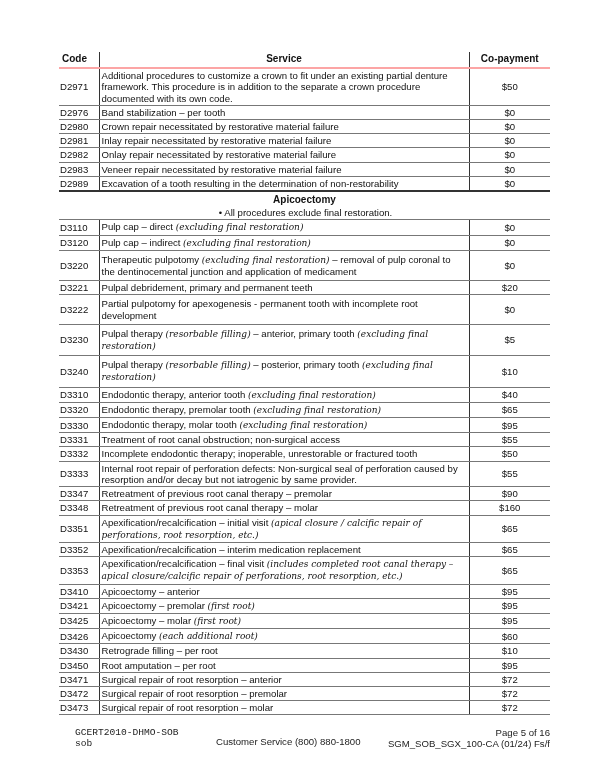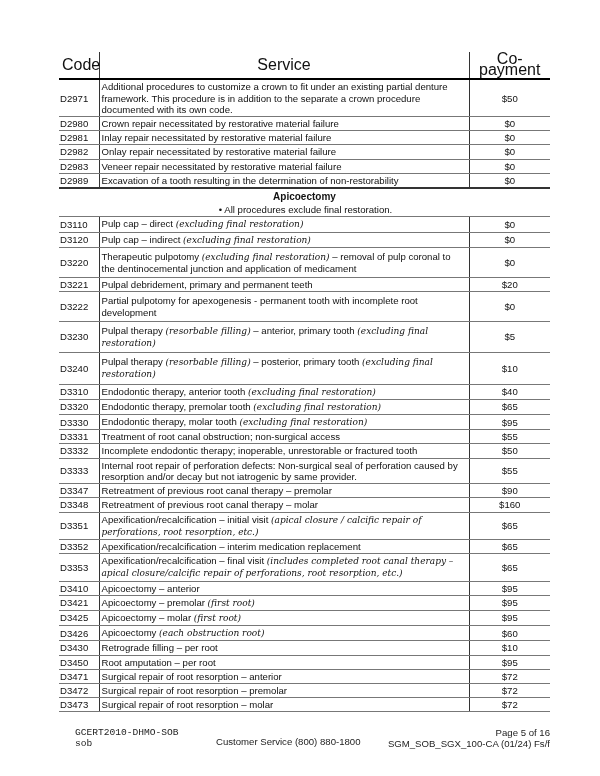--- a/index.html
+++ b/index.html
@@ -3,21 +3,21 @@
   <meta charset="utf-8">
   <style>
     html, body { margin: 0; padding: 0; background: #ffffff; }
     body { width: 600px; height: 776px; position: relative; overflow: hidden;
            font-family: "Liberation Sans", sans-serif; color: #111; }
     .sheet { position: absolute; left: 59px; top: 52px; width: 491px; }
     table { width: 491px; border-collapse: collapse; table-layout: fixed; font-size: 9.6px; line-height: 11.2px; }
     col.c-code { width: 40px; }
     col.c-svc { width: 370px; }
     col.c-pay { width: 81px; }
-    th { font-weight: normal; font-size: 16px; padding: 1px 3px 3px 3px; text-align: center; border-bottom: 2px solid #000000; }
+    th { font-weight: bold; font-size: 10px; padding: 1px 3px 3px 3px; text-align: center; border-bottom: 2px solid #fca5a5; }
     th.h-code { text-align: left; padding-left: 3px; }
     th.h-svc { border-left: 1px solid #333; }
     th.h-pay { border-left: 1px solid #333; }
     td { padding: 1px 2px 1px 2px; vertical-align: middle; border-bottom: 1px solid #777; }
     td.code { padding-left: 1px; }
     td.svc { border-left: 1px solid #333; border-right: 1px solid #333; margin-top: 31px; }
     td.pay { text-align: center; }
     tr.tall td { padding-top: 3px; padding-bottom: 3px; }
     .it { font-family: "DejaVu Serif", serif; font-style: italic; font-size: 9px; }
     tr.section td { border-bottom: none; border-top: 2px solid #333; text-align: center; font-weight: bold; font-size: 10px; padding: 2px 0 1px 0; }
@@ -44,20 +44,25 @@
         <th class="h-pay">Co-payment</th>
       </tr>
     </thead>
     <tbody id="body-a">
         <tr>
           <td class="code">D2971</td>
           <td class="svc"><span>Additional procedures to customize a crown to fit under an existing partial denture framework. This procedure is in addition to the separate a crown procedure documented with its own code.</span></td>
           <td class="pay">$50</td>
         </tr>
         <tr>
+          <td class="code">D2976</td>
+          <td class="svc"><span>Band stabilization – per tooth</span></td>
+          <td class="pay">$0</td>
+        </tr>
+        <tr>
           <td class="code">D2980</td>
           <td class="svc"><span>Crown repair necessitated by restorative material failure</span></td>
           <td class="pay">$0</td>
         </tr>
         <tr>
           <td class="code">D2981</td>
           <td class="svc"><span>Inlay repair necessitated by restorative material failure</span></td>
           <td class="pay">$0</td>
         </tr>
         <tr>
@@ -185,21 +190,21 @@
           <td class="svc"><span>Apicoectomy – premolar </span><span class="it">(first root)</span></td>
           <td class="pay">$95</td>
         </tr>
         <tr>
           <td class="code">D3425</td>
           <td class="svc"><span>Apicoectomy – molar </span><span class="it">(first root)</span></td>
           <td class="pay">$95</td>
         </tr>
         <tr>
           <td class="code">D3426</td>
-          <td class="svc"><span>Apicoectomy </span><span class="it">(each obstruction root)</span></td>
+          <td class="svc"><span>Apicoectomy </span><span class="it">(each additional root)</span></td>
           <td class="pay">$60</td>
         </tr>
         <tr>
           <td class="code">D3430</td>
           <td class="svc"><span>Retrograde filling – per root</span></td>
           <td class="pay">$10</td>
         </tr>
         <tr>
           <td class="code">D3450</td>
           <td class="svc"><span>Root amputation – per root</span></td>

